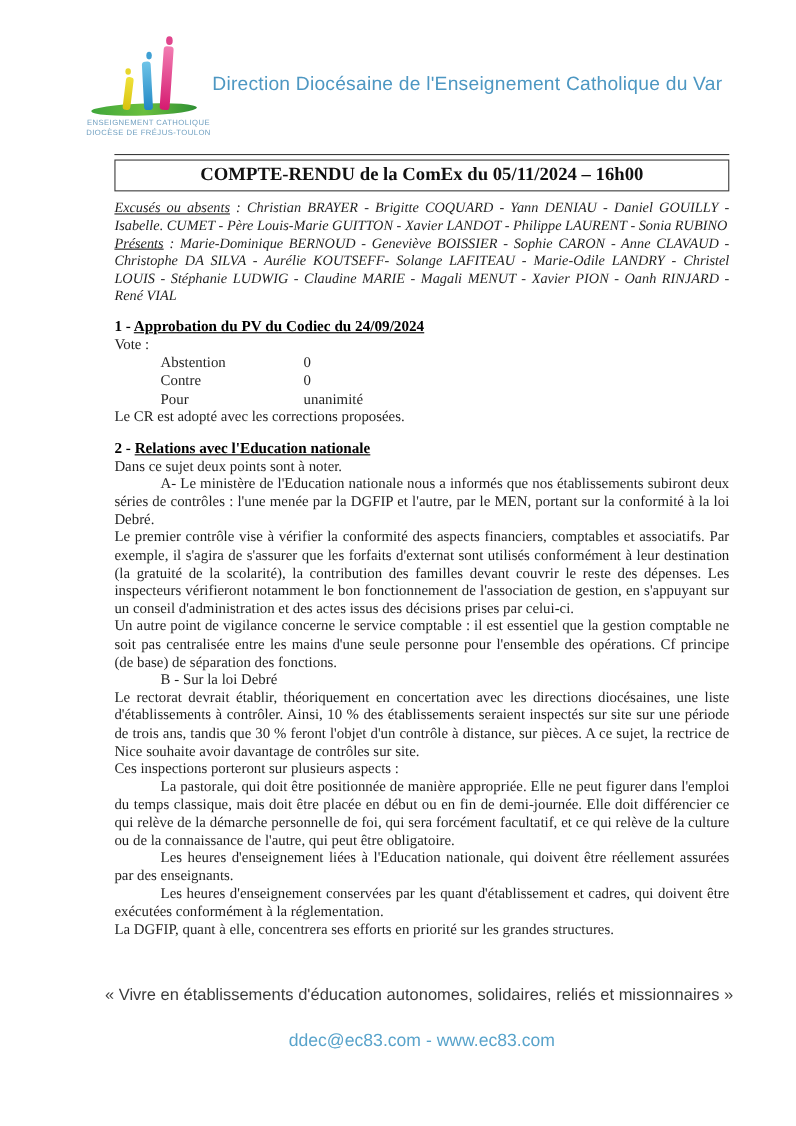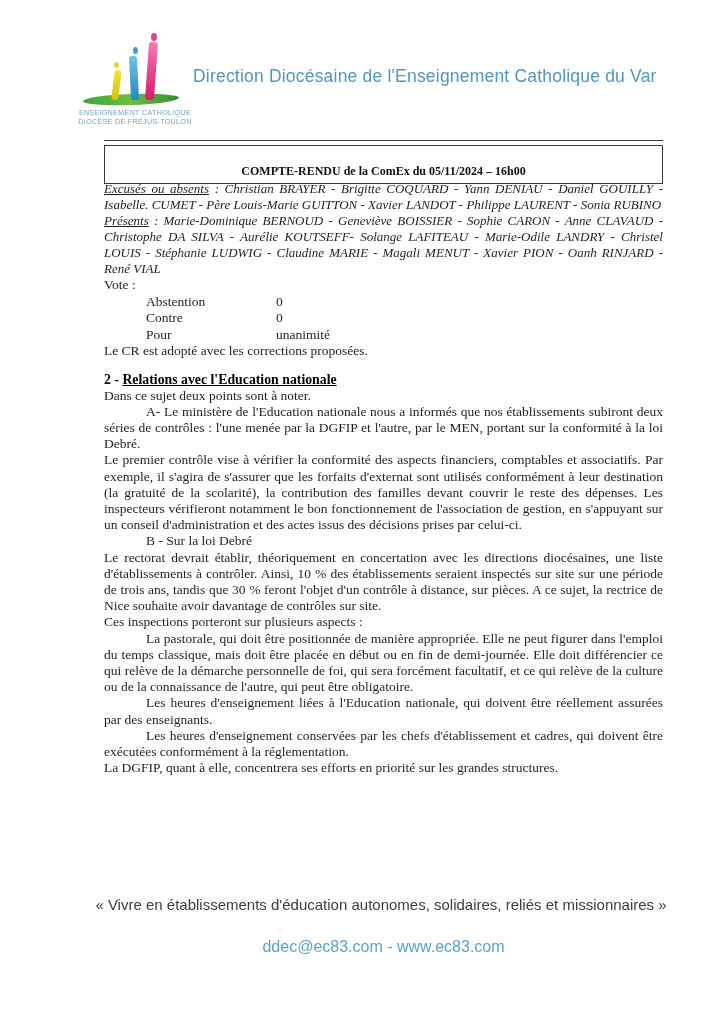--- a/index.html
+++ b/index.html
@@ -41,22 +41,22 @@
     flex:1; padding-top:30px; padding-left:8px;
     font-family:"Liberation Sans", sans-serif;
     font-size:17.5px; color:#4d97c2; letter-spacing:0.2px;
   }
 
   
   .header-rule { position:absolute; top:140px; left:85px; width:559px; height:1px; background:#3a3a3a; }
   .doc-title-box {
     position:absolute; top:145px; left:85px; width:559px;
     border:1px solid #3a3a3a;
-    text-align:center; font-weight:bold; font-size:12px;
-    padding:18px 0 4px 0; color:#111;
+    text-align:center; font-weight:bold; font-size:17px;
+    padding:3px 0 4px 0; color:#111;
   }
 
   
   .content { position:absolute; top:181px; left:85px; width:559px; }
   .names { font-style:italic; font-size:13px; line-height:16px; text-align:justify; }
   .names .lbl { text-decoration:underline; }
   .sec-head { font-weight:bold; font-size:13.8px; line-height:17px; margin-top:11px; color:#000; }
   .sec-head .underl { text-decoration:underline; }
   .plain { font-size:13.5px; line-height:16.5px; }
   .vote-row { display:flex; font-size:13.5px; line-height:16.5px; }
@@ -110,20 +110,21 @@
 
   <div class="header-rule"></div>
   <div class="doc-title-box">COMPTE-RENDU de la ComEx du 05/11/2024 – 16h00</div>
 
   <div class="content">
 
     <p class="names"><span class="lbl">Excusés ou absents</span><span> : Christian BRAYER - Brigitte COQUARD - Yann DENIAU - Daniel GOUILLY - Isabelle. CUMET - Père Louis-Marie GUITTON - Xavier LANDOT - Philippe LAURENT - Sonia RUBINO</span></p>
 
     <p class="names"><span class="lbl">Présents</span><span> : Marie-Dominique BERNOUD - Geneviève BOISSIER - Sophie CARON - Anne CLAVAUD - Christophe DA SILVA - Aurélie KOUTSEFF- Solange LAFITEAU - Marie-Odile LANDRY - Christel LOUIS - Stéphanie LUDWIG - Claudine MARIE - Magali MENUT - Xavier PION - Oanh RINJARD - René VIAL</span></p>
 
+    <div class="sec-head"><span>1 - </span><span class="underl">Approbation du PV du Codiec du 24/09/2024</span></div>
 
     <div class="plain">Vote :</div>
     <div class="vote-row">
       <span class="vlabel">Abstention</span>
       <span>0</span>
     </div>
     <div class="vote-row">
       <span class="vlabel">Contre</span>
       <span>0</span>
     </div>
@@ -131,25 +132,26 @@
       <span class="vlabel">Pour</span>
       <span>unanimité</span>
     </div>
     <div class="plain">Le CR est adopté avec les corrections proposées.</div>
 
     <div class="sec-head"><span>2 - </span><span class="underl">Relations avec l'Education nationale</span></div>
 
     <div class="body-par">Dans ce sujet deux points sont à noter.</div>
     <div class="body-par indent">A- Le ministère de l'Education nationale nous a informés que nos établissements subiront deux séries de contrôles : l'une menée par la DGFIP et l'autre, par le MEN, portant sur la conformité à la loi Debré.</div>
     <div class="body-par">Le premier contrôle vise à vérifier la conformité des aspects financiers, comptables et associatifs. Par exemple, il s'agira de s'assurer que les forfaits d'externat sont utilisés conformément à leur destination (la gratuité de la scolarité), la contribution des familles devant couvrir le reste des dépenses. Les inspecteurs vérifieront notamment le bon fonctionnement de l'association de gestion, en s'appuyant sur un conseil d'administration et des actes issus des décisions prises par celui-ci.</div>
+    <div class="body-par">Un autre point de vigilance concerne le service comptable : il est essentiel que la gestion comptable ne soit pas centralisée entre les mains d'une seule personne pour l'ensemble des opérations. Cf principe (de base) de séparation des fonctions.</div>
     <div class="body-par indent">B - Sur la loi Debré</div>
     <div class="body-par">Le rectorat devrait établir, théoriquement en concertation avec les directions diocésaines, une liste d'établissements à contrôler. Ainsi, 10 % des établissements seraient inspectés sur site sur une période de trois ans, tandis que 30 % feront l'objet d'un contrôle à distance, sur pièces. A ce sujet, la rectrice de Nice souhaite avoir davantage de contrôles sur site.</div>
     <div class="body-par">Ces inspections porteront sur plusieurs aspects :</div>
     <div class="body-par indent">La pastorale, qui doit être positionnée de manière appropriée. Elle ne peut figurer dans l'emploi du temps classique, mais doit être placée en début ou en fin de demi-journée. Elle doit différencier ce qui relève de la démarche personnelle de foi, qui sera forcément facultatif, et ce qui relève de la culture ou de la connaissance de l'autre, qui peut être obligatoire.</div>
     <div class="body-par indent">Les heures d'enseignement liées à l'Education nationale, qui doivent être réellement assurées par des enseignants.</div>
-    <div class="body-par indent">Les heures d'enseignement conservées par les chefs d'établissement et cadres, qui doivent être exécutées conformément à la réglementation.</div>
+    <div class="body-par indent">Les heures d'enseignement conservées par les quant d'établissement et cadres, qui doivent être exécutées conformément à la réglementation.</div>
     <div class="body-par">La DGFIP, quant à elle, concentrera ses efforts en priorité sur les grandes structures.</div>
   </div>
 
   <div class="footer-quote">« Vivre en établissements d'éducation autonomes, solidaires, reliés et missionnaires »</div>
   <div class="footer-contacts">ddec@ec83.com - www.ec83.com</div>
 
 </div>
 
 </body></html>

